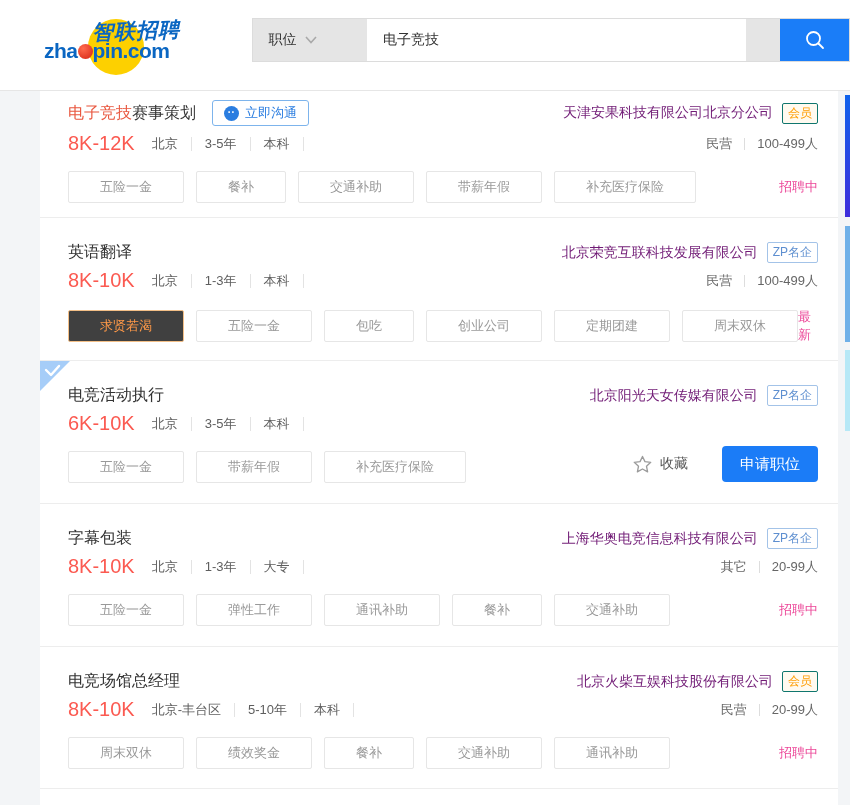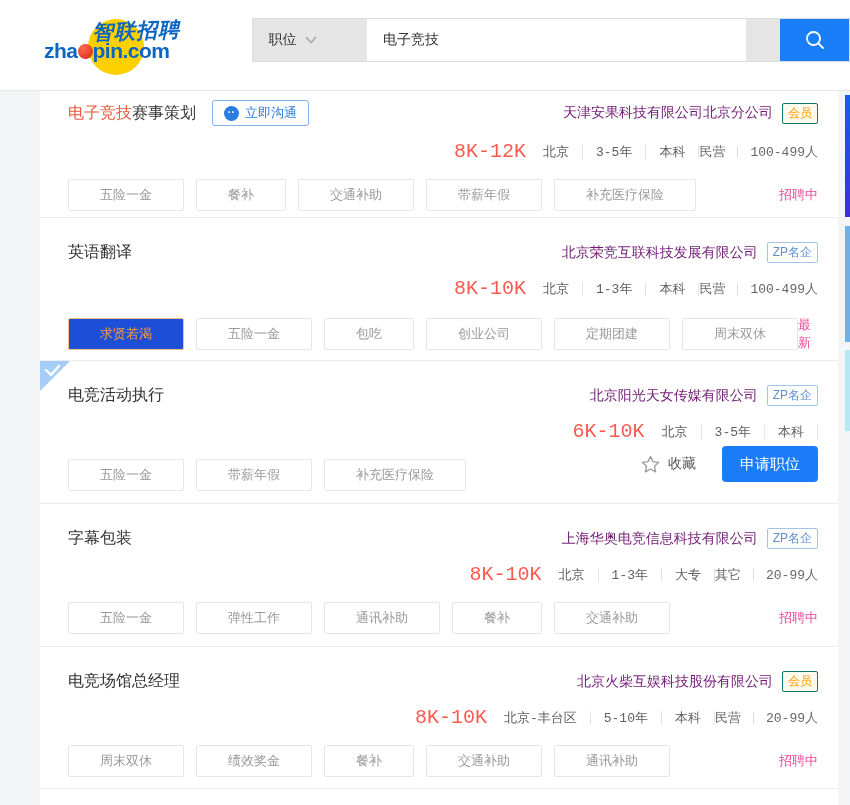--- a/index.html
+++ b/index.html
@@ -33,39 +33,39 @@
   .job-title { font-size:16px; font-weight:normal; color:#333; cursor:pointer; }
   .kw { color:#e9573f; }
   .chat-btn { margin-left:16px; display:inline-flex; align-items:center; gap:6px; background:#fff; border:1px solid #7db4ec; color:#2a7de0; font-size:13px; padding:3px 11px; border-radius:3px; cursor:pointer; }
   .chat-ico { width:15px; height:15px; border-radius:50%; background:#2a7de0; color:#fff; font-size:10px; line-height:13px; text-align:center; font-weight:bold; letter-spacing:0.5px; }
   .company-wrap { display:flex; align-items:center; gap:9px; }
   .company { font-size:14px; color:#701a75; cursor:pointer; }
   .badge { font-size:12px; padding:1px 5px; border-radius:2px; white-space:nowrap; }
   .badge-member { color:#ff9c00; border:1px solid #0f766e; background:#fffaf0; }
   .badge-zp { color:#5e8fd0; border:1px solid #a3c3e8; background:#fff; }
 
-  .row2 { display:flex; justify-content:flex-end; align-items:center; margin-top:12px; height:27px;font-family:Liberation Mono, monospace; }
+  .row2 { display:flex; justify-content:space-between; align-items:center; margin-top:4px; height:27px; }
   .salary-meta { display:flex; align-items:center; }
   .salary { font-size:20px; color:#fb5a51; margin-right:17px; }
   .meta { display:flex; align-items:center; font-size:13px; color:#5e5e5e; }
   .meta .mi { padding:0 13px; }
   .meta .mi:first-child { padding-left:0; }
   .msep { width:1px; height:14px; background:#e3e3e3; }
   .cmeta { display:flex; align-items:center; gap:12px; font-size:13px; color:#666; }
   .csep { width:1px; height:12px; background:#ddd; }
 
   .row3 { display:flex; justify-content:space-between; align-items:center; margin-top:14px; }
   .chips { display:flex; gap:12px; }
   .chip { font-size:13px; color:#999; background:#fff; border:1px solid #e6e6e6; border-radius:2px; padding:6px 31px; white-space:nowrap; }
-  .chip-hot { color:#ff9948; border-color:#f3bf87; background:#1d4ed8; }
+  .chip-hot { color:#ff9948; border-color:#f3bf87; background:#404040; }
   .status { font-size:13px; color:#ec4899; }
 
   
   .corner-check { position:absolute; left:0; top:0; width:30px; height:30px; }
-  .actions { position:absolute; right:20px; top:85px; display:flex; align-items:center; gap:26px; }
+  .actions { position:absolute; right:20px; top:85px; display:flex; align-items:center; gap:34px; }
   .fav { display:flex; align-items:center; gap:8px; font-size:14px; color:#555; cursor:pointer; }
   .apply-btn { background:#1b7cf7; color:#fff; border:none; border-radius:4px; font-size:15px; height:36px; padding:0 18px; cursor:pointer; font-family:"Liberation Sans",sans-serif; }
 
   
   .stripe { position:absolute; right:0; width:5px; z-index:30; }
   .stripe-1 { top:95px; height:122px; background:linear-gradient(180deg,#0f62ec,#3f2ddb); }
   .stripe-2 { top:226px; height:116px; background:#6fb0e8; }
   .stripe-3 { top:350px; height:81px; background:#b6e8f6; }
 </style>
 </head>

